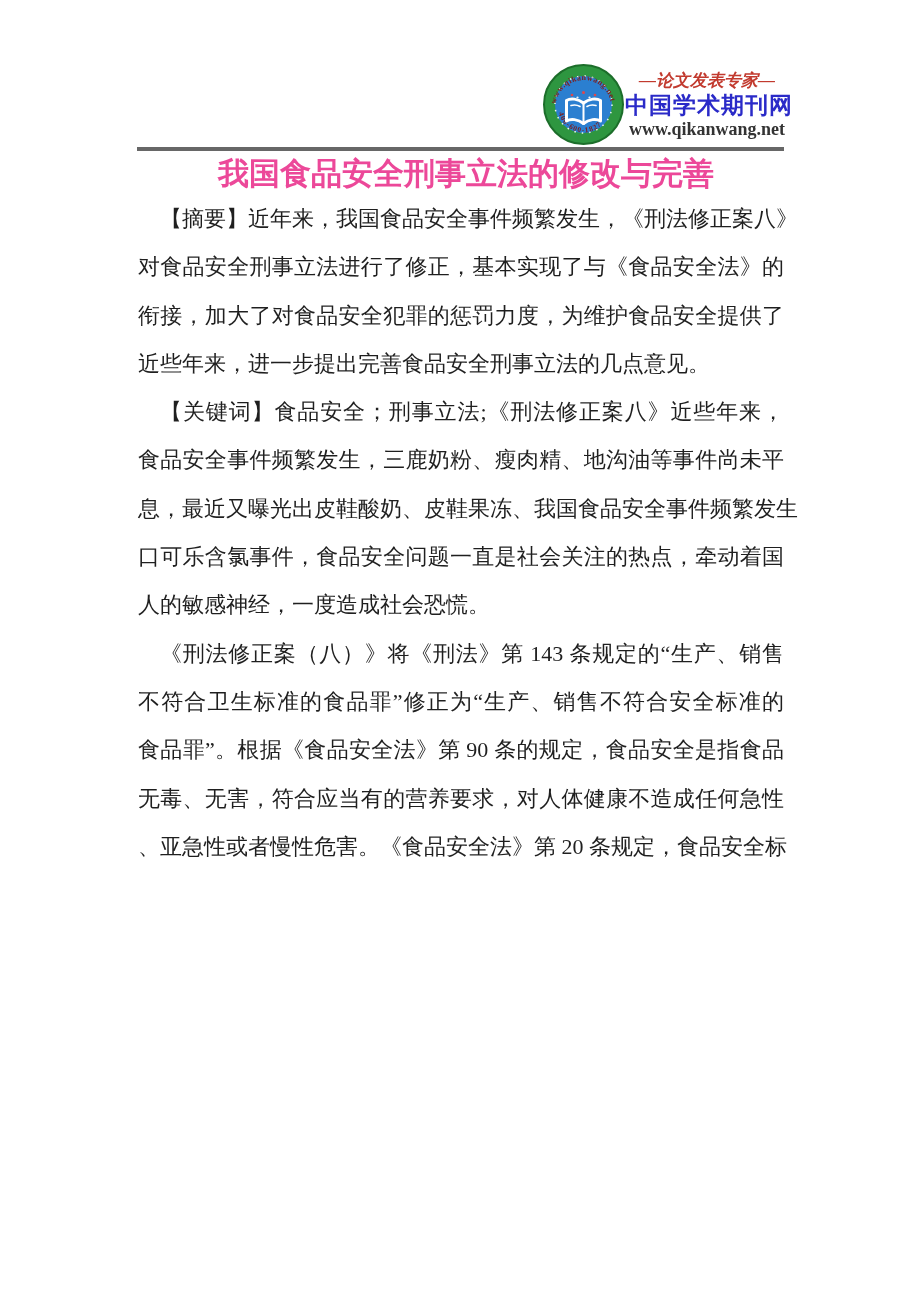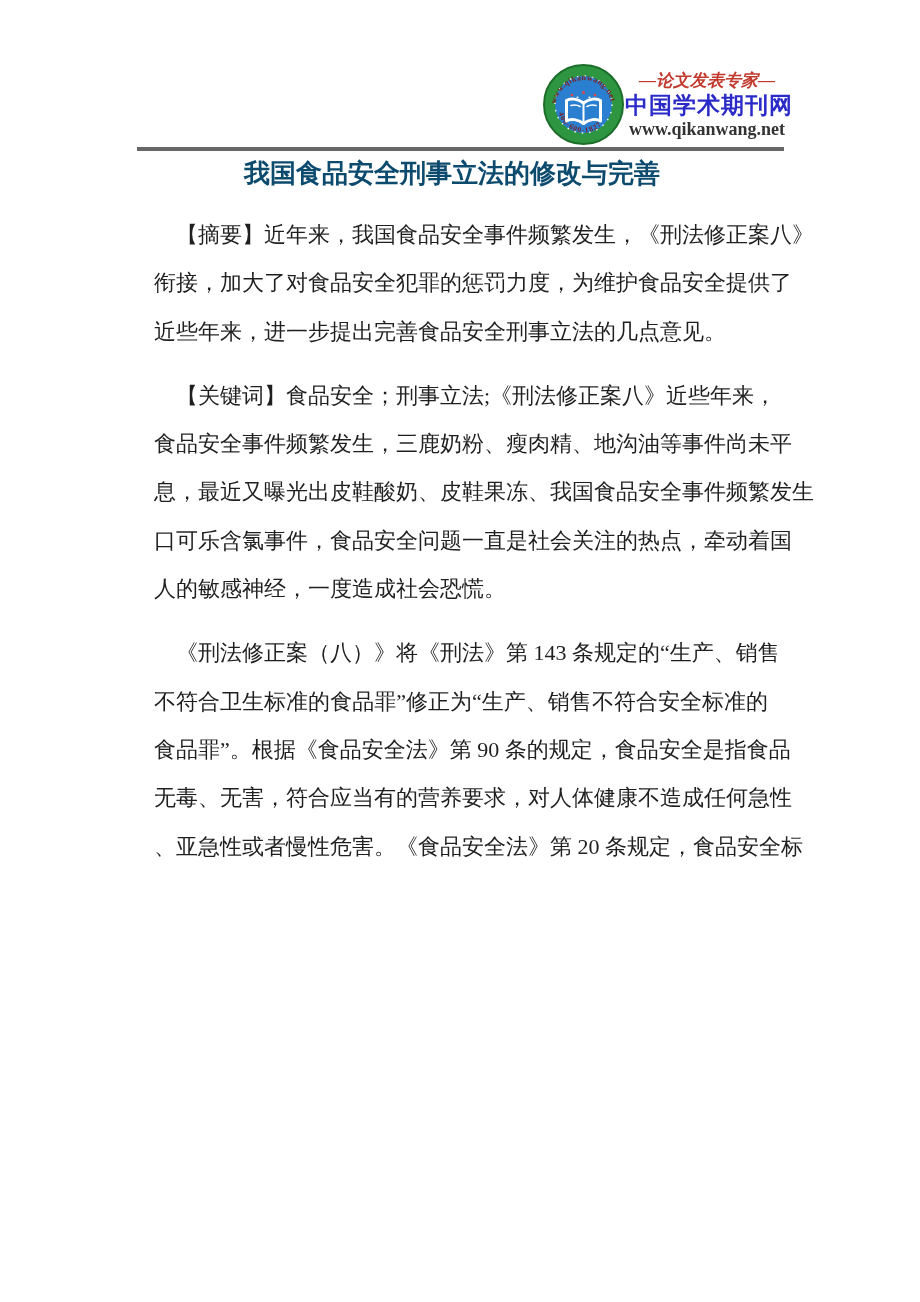--- a/index.html
+++ b/index.html
@@ -11,26 +11,26 @@
   }
   
   .logo-wrap { position:absolute; left:543px; top:64px; width:81px; height:81px; }
   .brand { position:absolute; left:625px; top:70px; width:164px; text-align:center; }
   .brand-tagline { font-size:17px; font-weight:bold; line-height:22px; white-space:nowrap;font-style:italic; }
   .brand-name { font-size:23px; font-weight:bold; line-height:27px; letter-spacing:1px; white-space:nowrap; }
   .brand-url { font-size:18px; font-weight:bold; line-height:21px; white-space:nowrap; }
   .rule { position:absolute; left:137px; top:147px; width:647px; height:4px; background:#676767; }
   
   .doc-title {
-    position:absolute; left:129px; top:154px; width:646px;
-    text-align:center; font-size:26px; font-weight:bold; line-height:40px;
-    color:#0c4a6e; white-space:nowrap;
+    position:absolute; left:143px; top:154px; width:646px;
+    text-align:center; font-size:31px; font-weight:bold; line-height:40px;
+    color:#ec4899; white-space:nowrap;
   }
   .content { position:absolute; left:138px; top:195px; width:646px; }
-  .paragraph { margin:16px; }
+  .paragraph { margin:0; }
   .line {
     height:48.3px; line-height:48.3px; font-size:22px;
     white-space:nowrap; color:#1f1f1f;
   }
   .line.full { text-align:justify; text-align-last:justify; }
   .line.indent { text-indent:22px; }
 </style>
 </head>
 <body>
 
@@ -72,20 +72,21 @@
   </div>
 
   <div class="rule"></div>
 
   <div class="doc-title">我国食品安全刑事立法的修改与完善</div>
 
   <div class="content">
 
     <div class="paragraph">
       <div class="line full indent">【摘要】近年来，我国食品安全事件频繁发生，《刑法修正案八》</div>
+      <div class="line full">对食品安全刑事立法进行了修正，基本实现了与《食品安全法》的</div>
       <div class="line full">衔接，加大了对食品安全犯罪的惩罚力度，为维护食品安全提供了</div>
       <div class="line">近些年来，进一步提出完善食品安全刑事立法的几点意见。</div>
     </div>
 
     <div class="paragraph">
       <div class="line full indent">【关键词】食品安全；刑事立法;《刑法修正案八》近些年来，</div>
       <div class="line full">食品安全事件频繁发生，三鹿奶粉、瘦肉精、地沟油等事件尚未平</div>
       <div class="line full">息，最近又曝光出皮鞋酸奶、皮鞋果冻、我国食品安全事件频繁发生</div>
       <div class="line full">口可乐含氯事件，食品安全问题一直是社会关注的热点，牵动着国</div>
       <div class="line">人的敏感神经，一度造成社会恐慌。</div>

